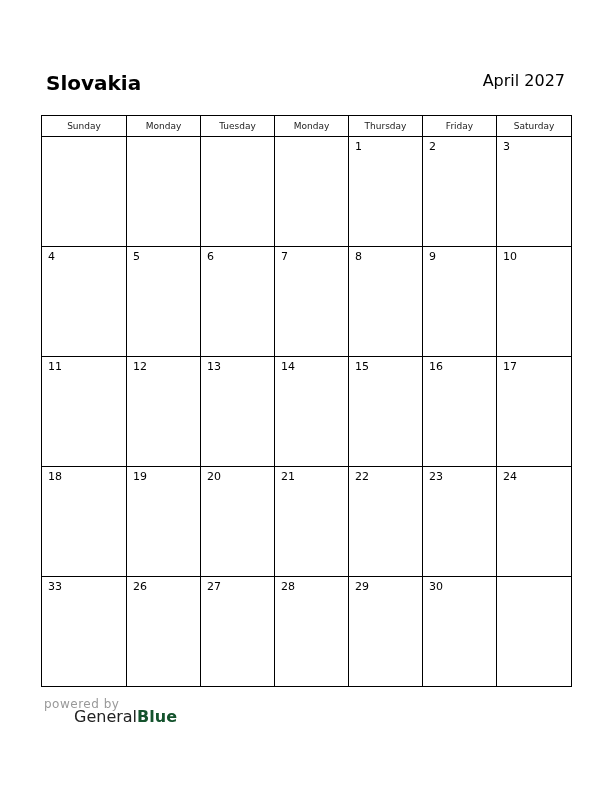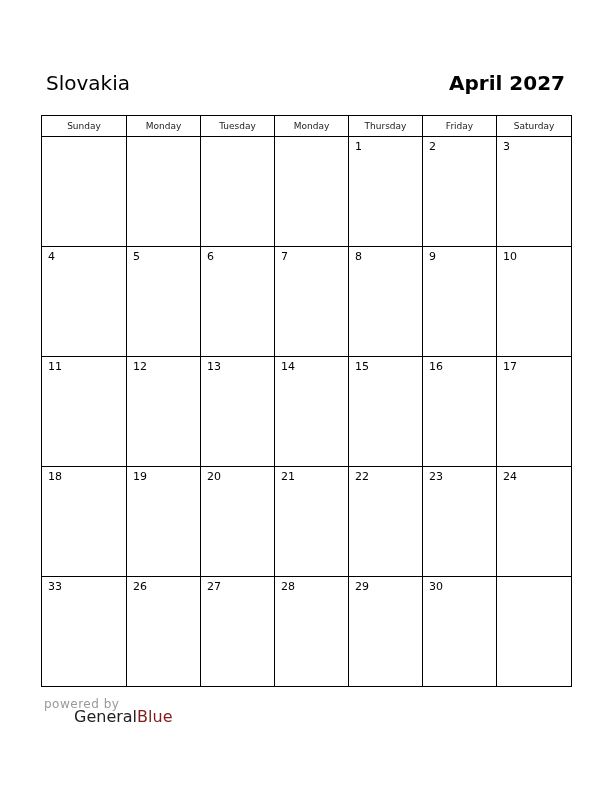--- a/index.html
+++ b/index.html
@@ -1,27 +1,27 @@
 <!DOCTYPE html>
 <html><head>
 <meta charset="utf-8">
 <style>
   html, body { margin:0; padding:0; background:#fff; }
   body { width:612px; height:792px; position:relative; font-family:"DejaVu Sans", sans-serif; color:#000; overflow:hidden; }
-  .title-left { position:absolute; left:46px; top:71px; font-size:20px; font-weight:normal; }
-  .title-right { position:absolute; right:47px; top:71px; font-size:20px; font-weight:bold; }
+  .title-left { position:absolute; left:46px; top:71px; font-size:20px; font-weight:bold; }
+  .title-right { position:absolute; right:47px; top:71px; font-size:16px; font-weight:normal; }
   table.cal { position:absolute; left:41px; top:115px; width:530px; border-collapse:collapse; table-layout:fixed; }
   table.cal th, table.cal td { border:1px solid #000; padding:0; }
   table.cal th { height:20px; font-size:9px; font-weight:normal; text-align:center; vertical-align:middle; color:#222; }
   table.cal td { height:109px; vertical-align:top; font-size:11px; }
   table.cal td span { display:block; padding:3px 0 0 6px; }
   .powered { position:absolute; left:44px; top:697px; font-size:12px; color:#999; letter-spacing:0.5px; }
   .brand { position:absolute; left:42px; top:707px; font-size:16px; }
   .brand .g { color:#222;margin-left:32px; }
-  .brand .b { color:#7f1d1d; }
+  .brand .b { color:#14532d;font-weight:bold; }
 </style>
 </head>
 <body>
 
 <div class="title-left">Slovakia</div>
 <div class="title-right">April 2027</div>
 
 <table class="cal">
   <colgroup>
     <col style="width:85px">

